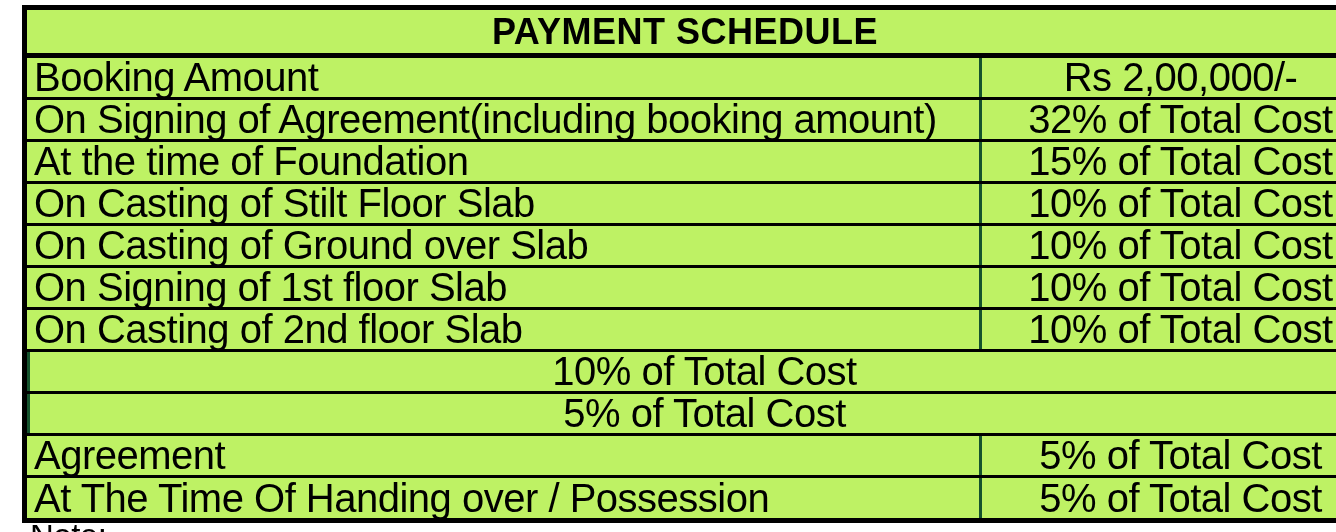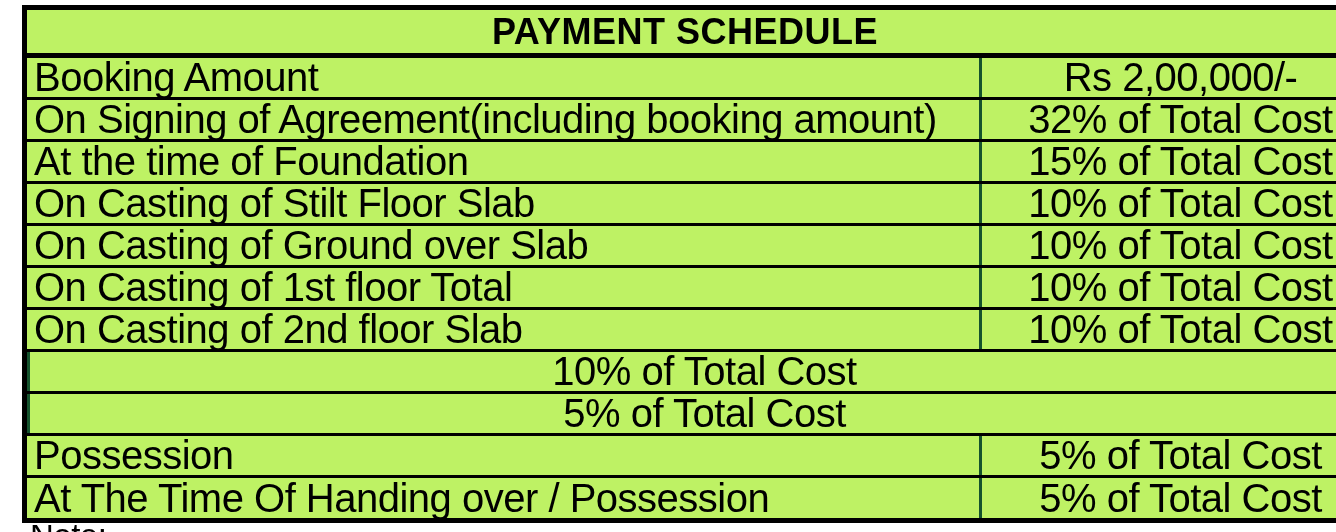--- a/index.html
+++ b/index.html
@@ -88,35 +88,35 @@
   </div>
   <div class="row">
     <div class="cell-stage">On Casting of Stilt Floor Slab</div>
     <div class="cell-payment">10% of Total Cost</div>
   </div>
   <div class="row">
     <div class="cell-stage">On Casting of Ground over Slab</div>
     <div class="cell-payment">10% of Total Cost</div>
   </div>
   <div class="row">
-    <div class="cell-stage">On Casting of 1st floor Total</div>
+    <div class="cell-stage">On Signing of 1st floor Slab</div>
     <div class="cell-payment">10% of Total Cost</div>
   </div>
   <div class="row">
     <div class="cell-stage">On Casting of 2nd floor Slab</div>
     <div class="cell-payment">10% of Total Cost</div>
   </div>
   <div class="row">
     <div class="cell-payment">10% of Total Cost</div>
   </div>
   <div class="row">
     <div class="cell-payment">5% of Total Cost</div>
   </div>
   <div class="row">
-    <div class="cell-stage">Possession</div>
+    <div class="cell-stage">Agreement</div>
     <div class="cell-payment">5% of Total Cost</div>
   </div>
   <div class="row">
     <div class="cell-stage">At The Time Of Handing over / Possession</div>
     <div class="cell-payment">5% of Total Cost</div>
   </div>
 </div>
 
 <div class="clipped-fragment">
   <span class="inner">Note:</span>

